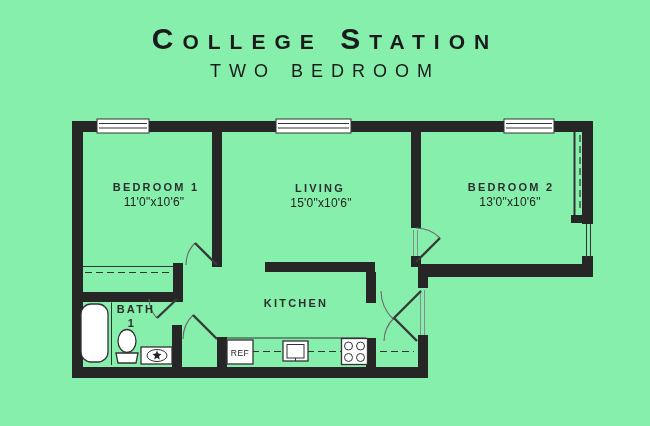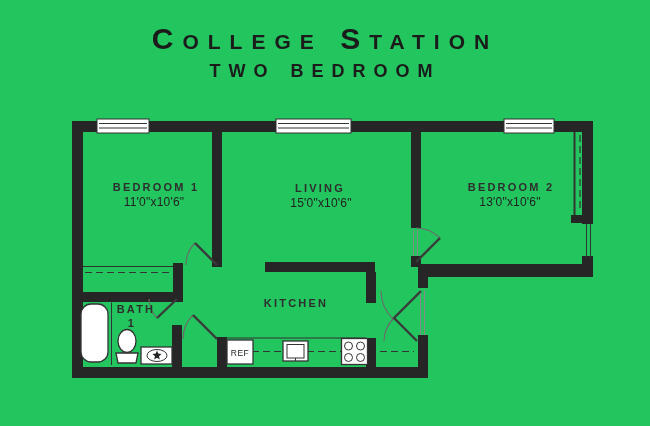--- a/index.html
+++ b/index.html
@@ -1,26 +1,26 @@
 <!DOCTYPE html>
 <html><head>
 <meta charset="utf-8">
 <style>
   html,body{margin:0;padding:0;background:#fff;}
   .canvas{
-    position:relative;width:650px;height:426px;background:#22c55e;overflow:hidden;
+    position:relative;width:650px;height:426px;background:#86efac;overflow:hidden;
     font-family:"Liberation Sans", sans-serif;
   }
   .title-block{position:absolute;top:24px;left:0;width:650px;text-align:center;color:#1b1b1b;}
   .title-line1{
     font-size:30px;font-weight:600;letter-spacing:9px;
     font-variant:small-caps;line-height:1.0;
   }
   .title-line2{
-    font-size:25px;font-weight:700;letter-spacing:8px;
+    font-size:25px;font-weight:400;letter-spacing:8px;
     font-variant:small-caps;line-height:1.15;
   }
   svg{position:absolute;top:0;left:0;}
   .wall{fill:#262626;stroke:none;}
   .thin{stroke:#333;stroke-width:1;fill:none;}
   .thin2{stroke:#333;stroke-width:2;fill:none;}
   .dash{stroke:#333;stroke-width:1.2;fill:none;stroke-dasharray:7 4;}
   .frame{stroke:#8a8a8a;stroke-width:1;fill:none;}
   .win{fill:#fff;stroke:#333;stroke-width:1;}
   .leaf{stroke:#3a3a3a;stroke-width:2.4;fill:none;}

